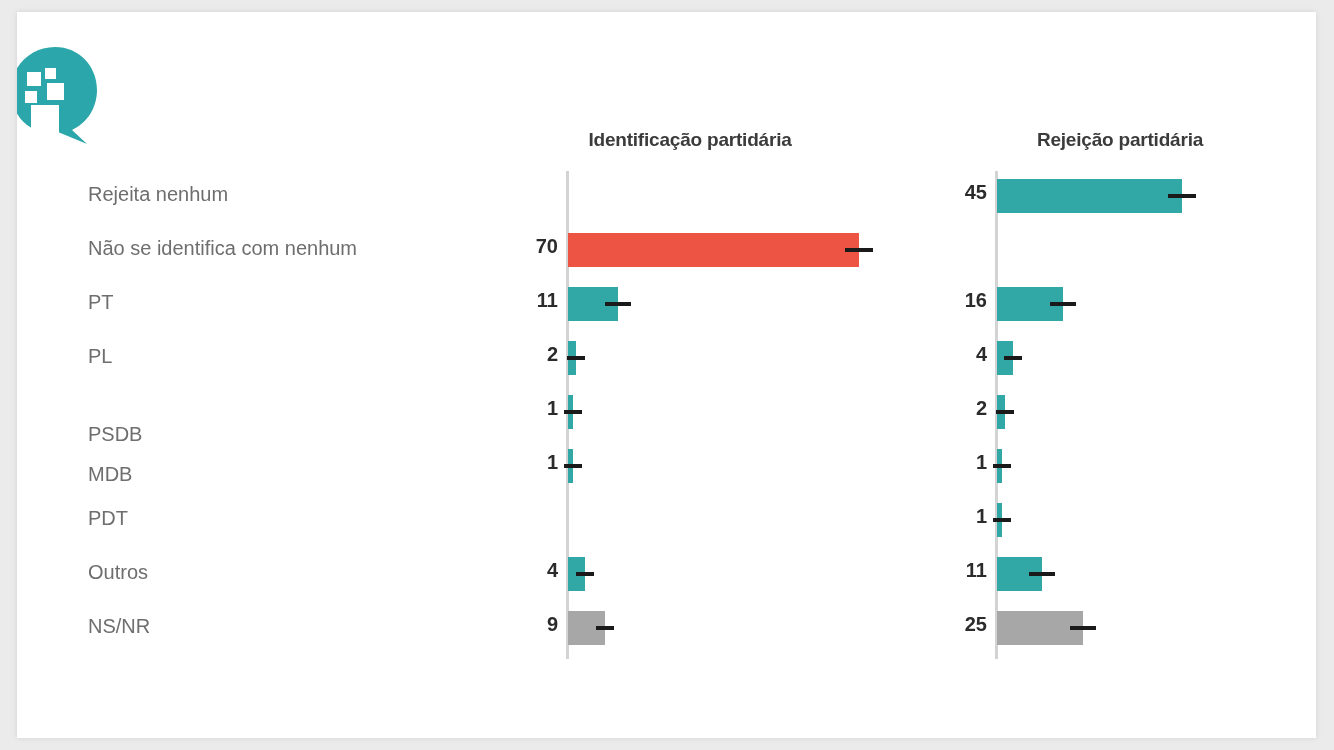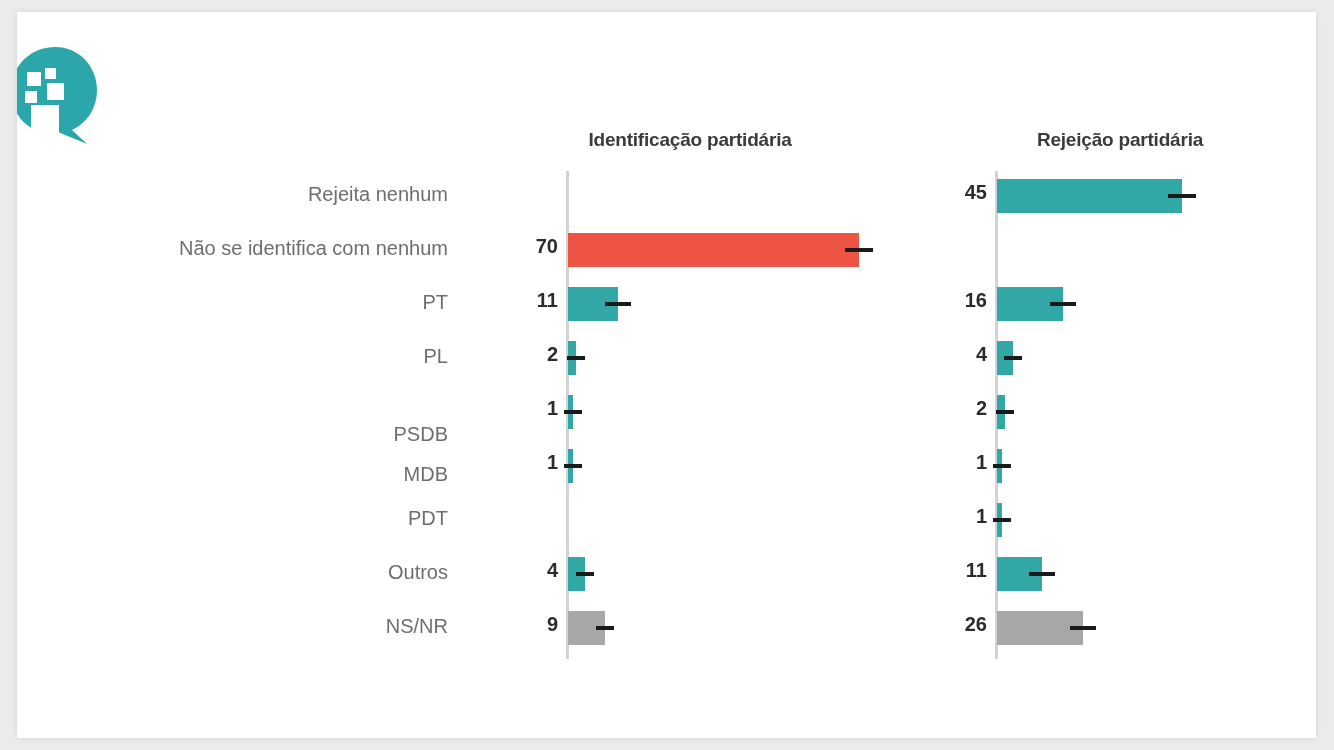--- a/index.html
+++ b/index.html
@@ -75,21 +75,20 @@
     height: 488px;
     background: #d3d3d3;
   }
   #axis-left  { left: 566px; }
   #axis-right { left: 995px; }
 
   .row-label {
     position: absolute;
     width: 360px;
     left: 88px;
-    text-align: right;
     font-size: 20px;
     color: #6e6e6e;
     white-space: nowrap;
   }
   .bar {
     position: absolute;
     height: 34px;
   }
 
   .errbar {
@@ -181,16 +180,16 @@
         <div class="errbar" style="left: 993px; top: 464px; width: 18px;"></div>
         <div class="val" style="left: 887px; width: 100px; top: 451px;">1</div>
         <div class="bar" style="left: 997px; top: 503px; width: 5px; background: rgb(49, 167, 166);"></div>
         <div class="errbar" style="left: 993px; top: 518px; width: 18px;"></div>
         <div class="val" style="left: 887px; width: 100px; top: 505px;">1</div>
         <div class="bar" style="left: 997px; top: 557px; width: 45.1px; background: rgb(49, 167, 166);"></div>
         <div class="errbar" style="left: 1029.1px; top: 572px; width: 26px;"></div>
         <div class="val" style="left: 887px; width: 100px; top: 559px;">11</div>
         <div class="bar" style="left: 997px; top: 611px; width: 86.1px; background: rgb(167, 167, 167);"></div>
         <div class="errbar" style="left: 1070.1px; top: 626px; width: 26px;"></div>
-        <div class="val" style="left: 887px; width: 100px; top: 613px;">26</div>
+        <div class="val" style="left: 887px; width: 100px; top: 613px;">25</div>
       </div>
   </div>
 </div>
 
 </body></html>

